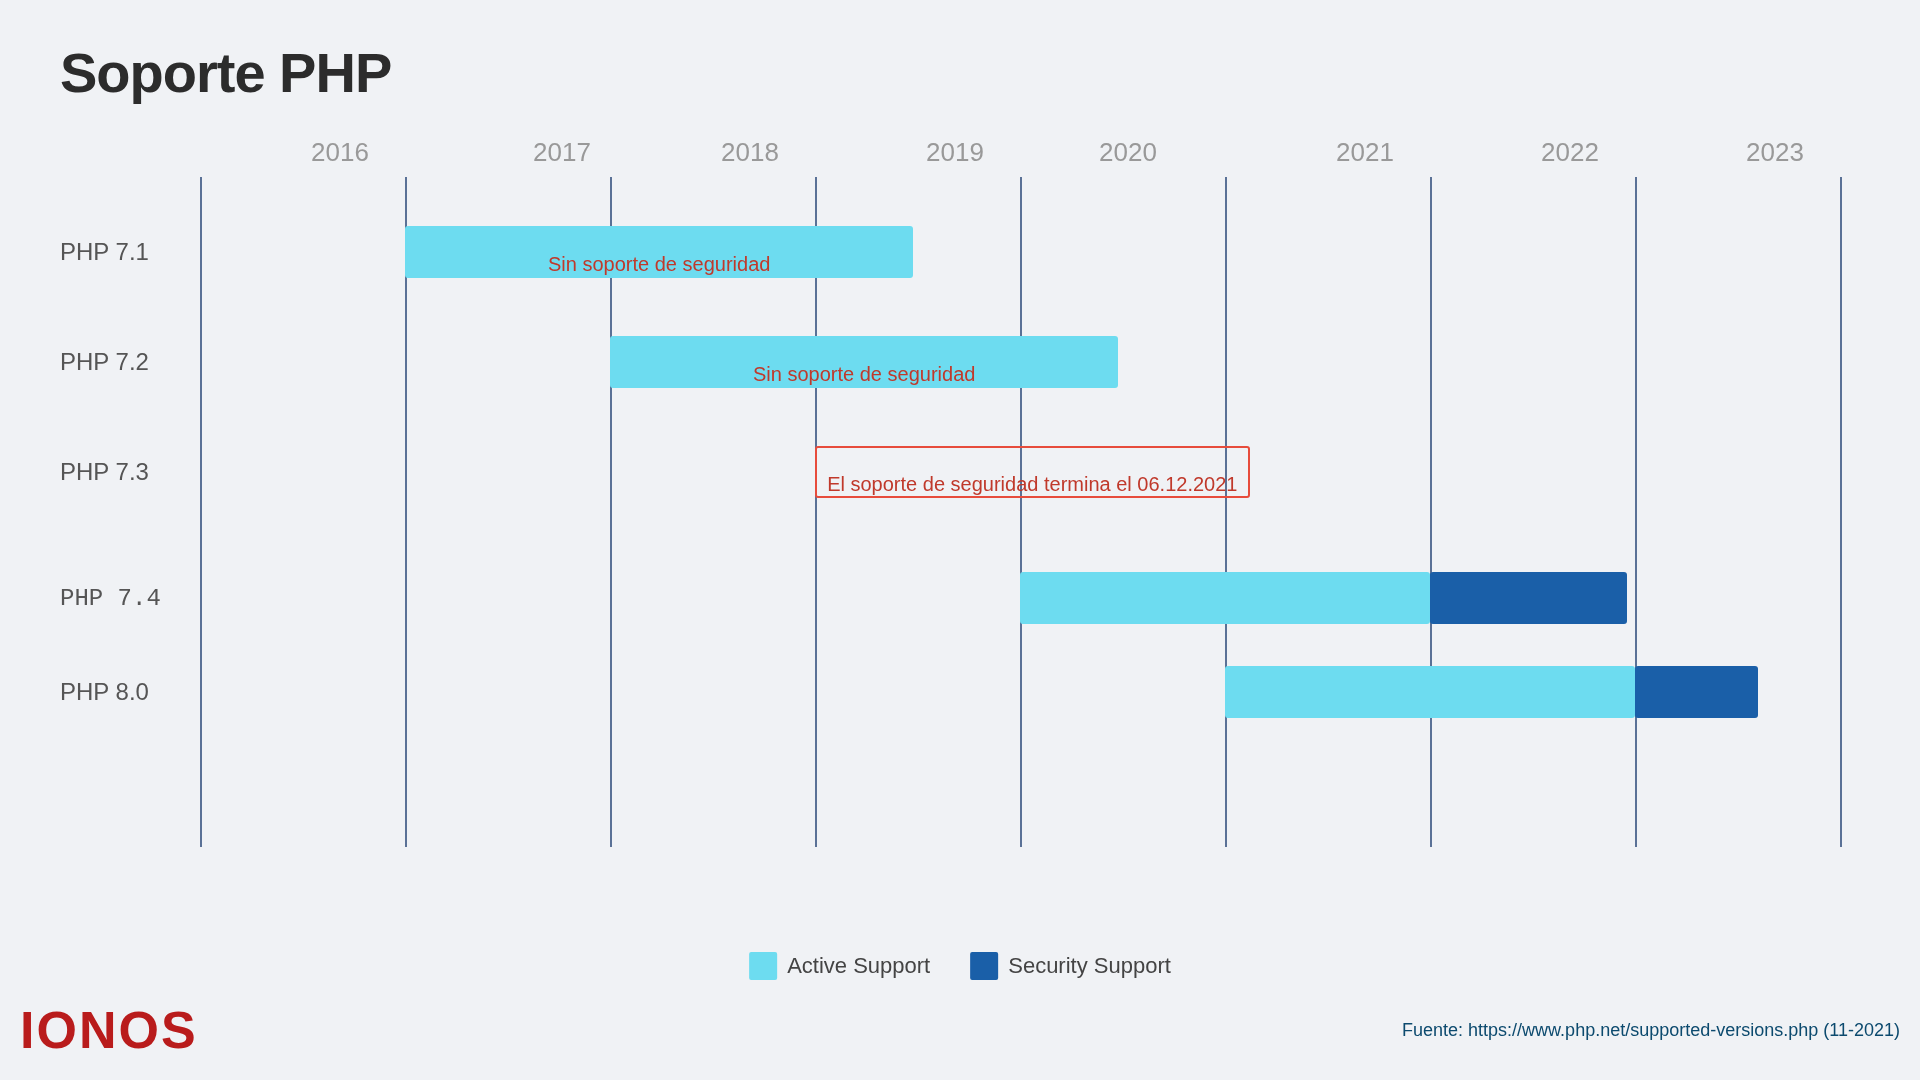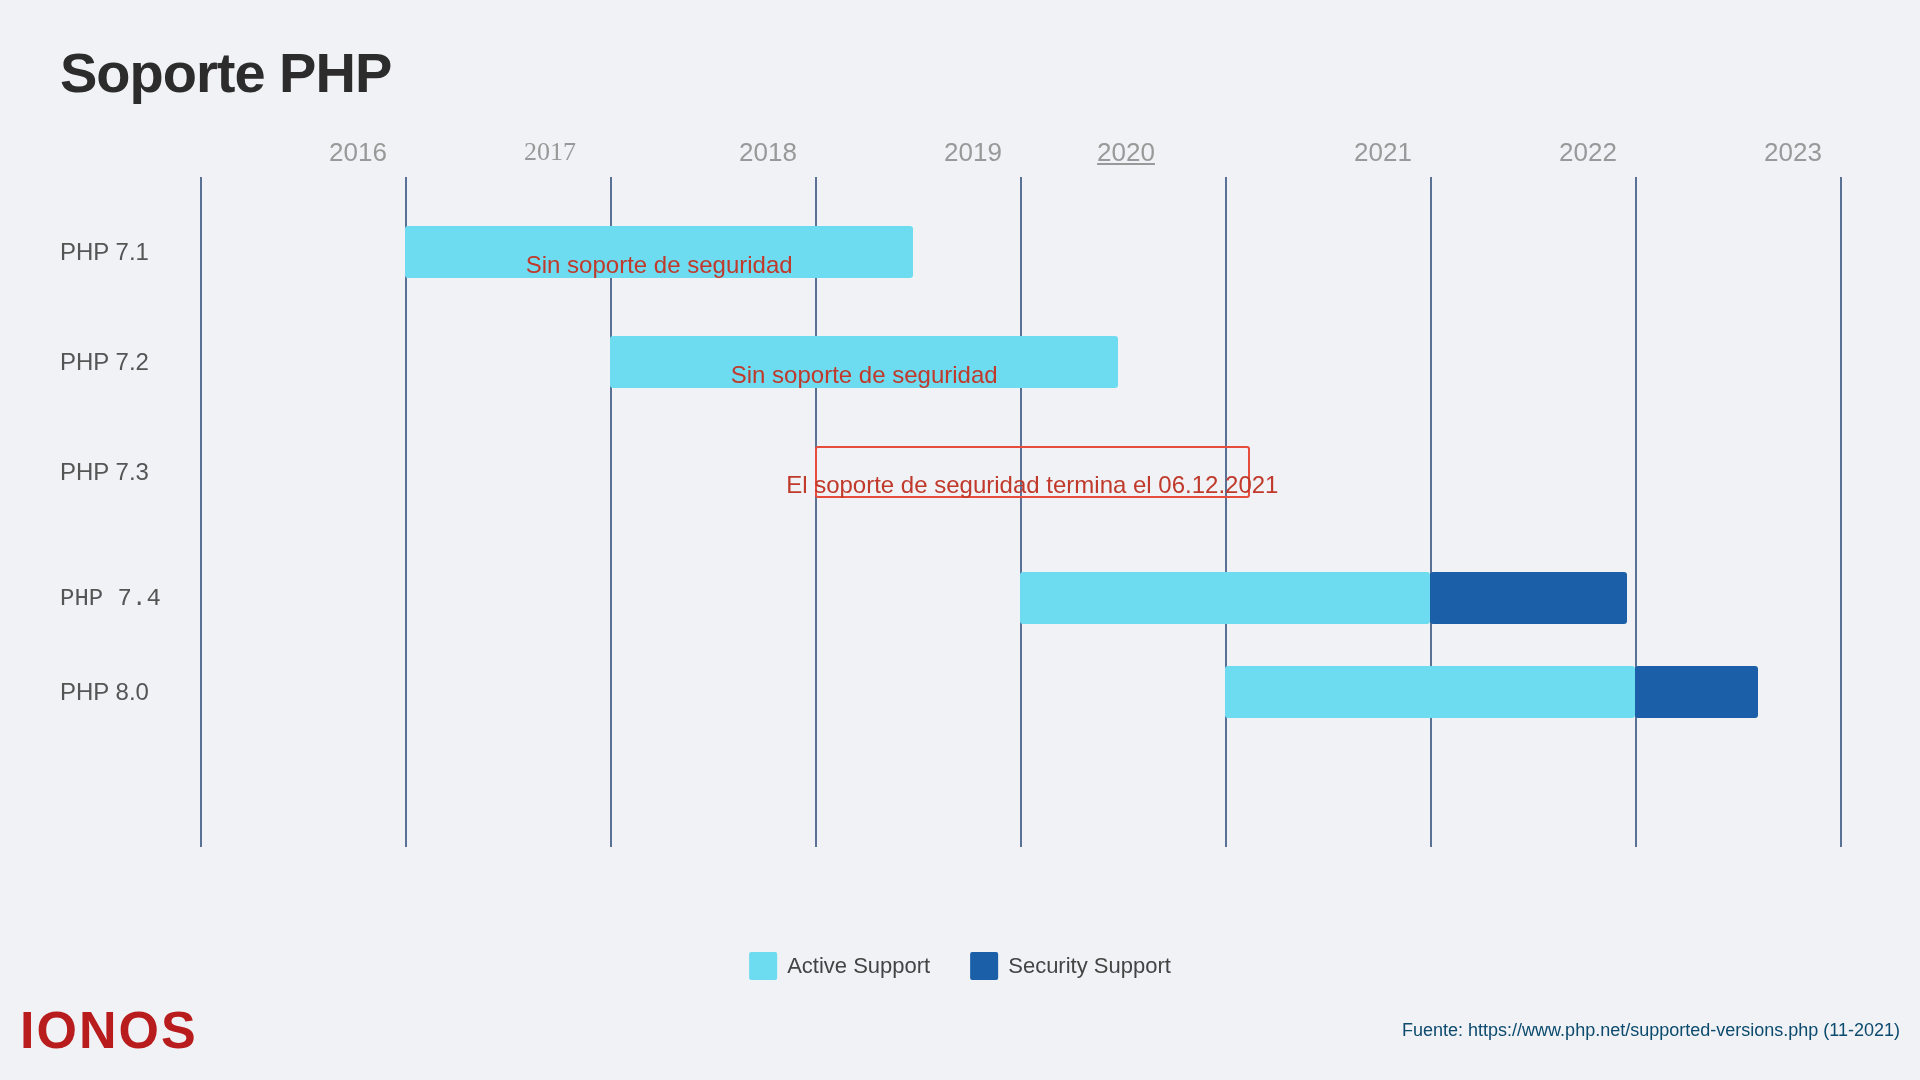--- a/index.html
+++ b/index.html
@@ -44,21 +44,20 @@
       display: flex;
     }
 
     .year-label {
       position: absolute;
       font-size: 26px;
       color: #999;
       font-weight: 400;
       transform: translateX(-50%);
       top: 10px;
-      margin-left: 18px;
     }
 
     
     .grid-line {
       position: absolute;
       top: 50px;
       bottom: 0;
       width: 2px;
       background: #1a3a6e;
       opacity: 0.7;
@@ -103,21 +102,21 @@
 
     .bar-active {
       background: #6ddcf0;
     }
 
     .bar-security {
       background: #1a5fa8;
     }
 
     .bar-text {
-      font-size: 24px;
+      font-size: 20px;
       color: #c0392b;
       font-weight: 500;
       white-space: nowrap;
       margin-top: 25px;
     }
 
     .bar-outline {
       border: 2.5px solid #e74c3c;
       background: transparent;
     }
@@ -176,24 +175,24 @@
 <body>
 
 <div class="page-container">
 
   <h1 class="main-title">Soporte PHP</h1>
 
   <div class="chart-area" id="chart-area">
 
     <div class="year-labels" id="year-labels">
         <div class="year-label" style="left: 140px;">2016</div>
-        <div class="year-label" style="left: 332px; font-family: Liberation Serif, serif;">2017</div>
+        <div class="year-label" style="left: 362px;">2017</div>
         <div class="year-label" style="left: 550px;">2018</div>
         <div class="year-label" style="left: 755px;">2019</div>
-        <div class="year-label" style="left: 908px; text-decoration: underline;">2020</div>
+        <div class="year-label" style="left: 928px;">2020</div>
         <div class="year-label" style="left: 1165px;">2021</div>
         <div class="year-label" style="left: 1370px;">2022</div>
         <div class="year-label" style="left: 1575px;">2023</div>
       </div>
     <div id="grid-lines">
         <div class="grid-line" style="left: 140px;"></div>
         <div class="grid-line" style="left: 345px;"></div>
         <div class="grid-line" style="left: 550px;"></div>
         <div class="grid-line" style="left: 755px;"></div>
         <div class="grid-line" style="left: 960px;"></div>

